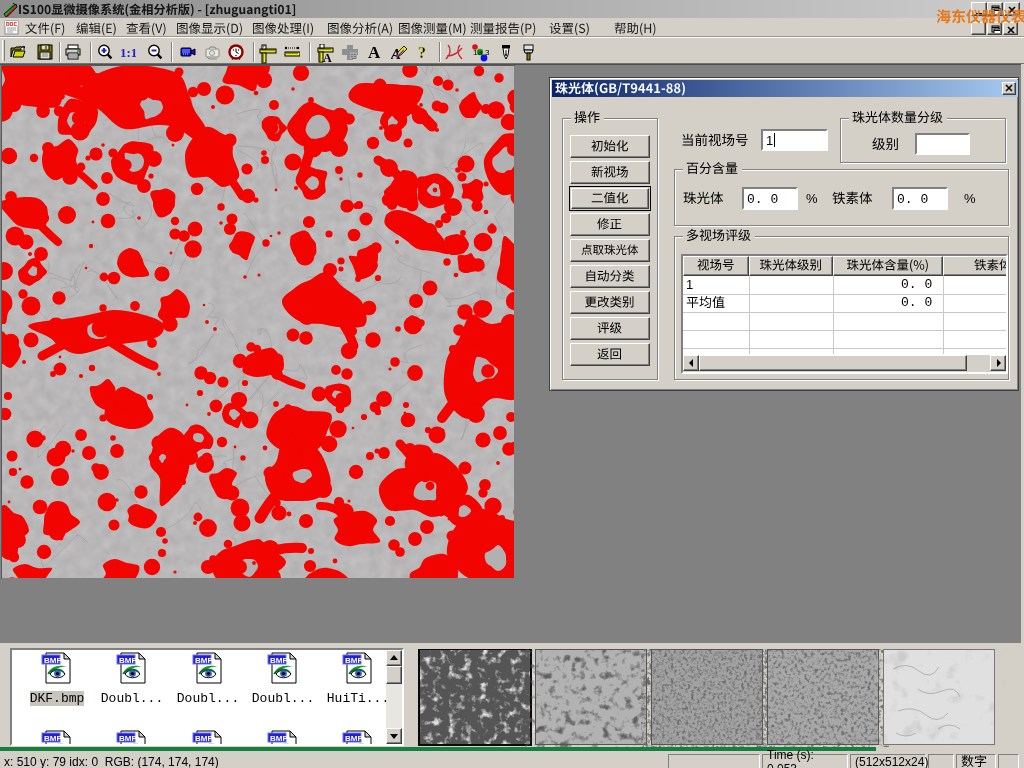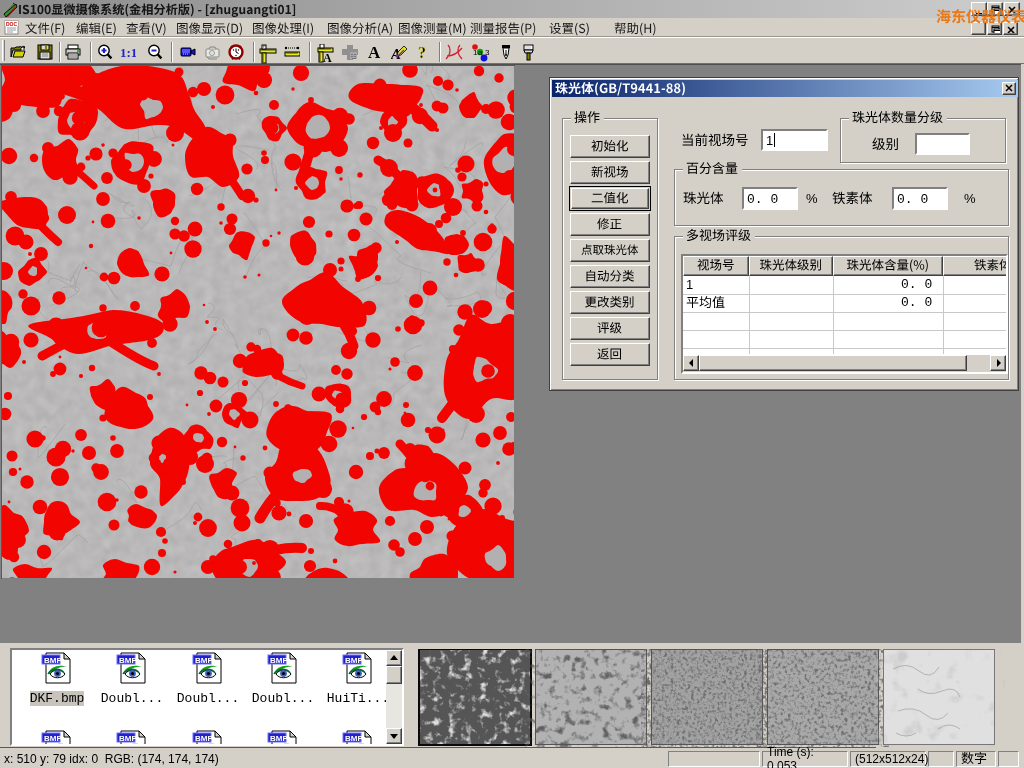--- a/index.html
+++ b/index.html
@@ -1231,21 +1231,21 @@
       <rect x="350" y="1" width="110" height="94" filter="url(#sd4)" opacity="0.92"></rect>
       <rect x="349.5" y="0.5" width="111" height="95" fill="none" stroke="#555"></rect>
     </g>
 <g>
       <rect x="466" y="1" width="110" height="94" fill="#e0e0e0"></rect>
       <rect x="466" y="1" width="110" height="94" filter="url(#sd5)" opacity="0.55"></rect>
       <path d="M475 20q14 -8 26 2t20 -4M500 40q10 8 24 2t18 6M480 62q16 -6 28 4t22 -2M520 80q12 -8 22 0M478 84q10 6 20 0" fill="none" stroke="#9a9a9a" stroke-width="1" opacity="0.65"></path>
       <rect x="465.5" y="0.5" width="111" height="95" fill="none" stroke="#777"></rect>
     </g>
 </svg>
-<div class="abs" style="left:0;top:747px;width:876px;height:21px;background:#d4d0c8;border-top:1px solid #15803d">
+<div class="abs" style="left:0;top:747px;width:876px;height:21px;background:#d4d0c8;border-top:4px solid #15803d">
     <div class="abs" style="left:4px;top:4px;font-size:12px;color:#000">x: 510 y: 79 idx: 0&nbsp; RGB: (174, 174, 174)</div>
     <div class="sbf" style="left:668px;width:92px"></div>
     <div class="sbf" style="left:762px;width:86px">Time (s): 0.053</div>
     <div class="sbf" style="left:850px;width:76px">(512x512x24)</div>
     <div class="sbf" style="left:928px;width:26px"></div>
     <div class="sbf" style="left:956px;width:40px;">
       <span style="margin-top:1px">
         <svg width="27" height="18" viewBox="0 0 27 18" style="display:block">
           <path transform="translate(0,12)" d="M5.8 -10.7C5.5 -10.2 5.1 -9.4 4.8 -8.9L5.4 -8.6C5.8 -9.1 6.2 -9.7 6.6 -10.3ZM1.1 -10.3C1.5 -9.8 1.8 -9.0 1.9 -8.6L2.7 -8.9C2.6 -9.4 2.2 -10.1 1.9 -10.6ZM5.3 -3.4C5.0 -2.7 4.6 -2.1 4.1 -1.6C3.6 -1.9 3.1 -2.1 2.6 -2.3C2.8 -2.7 3.0 -3.0 3.2 -3.4ZM1.4 -2.0C2.1 -1.7 2.8 -1.4 3.4 -1.1C2.6 -0.5 1.6 -0.1 0.5 0.2C0.7 0.4 0.9 0.7 1.0 0.9C2.2 0.6 3.3 0.1 4.2 -0.7C4.7 -0.4 5.1 -0.1 5.4 0.1L6.0 -0.6C5.7 -0.8 5.3 -1.0 4.9 -1.2C5.6 -2.0 6.1 -2.9 6.4 -4.0L5.9 -4.2L5.7 -4.2H3.6L3.9 -4.9L3.0 -5.0C2.9 -4.8 2.8 -4.5 2.7 -4.2H0.9V-3.4H2.3C2.0 -2.9 1.7 -2.4 1.4 -2.0ZM3.3 -10.9V-8.5H0.7V-7.7H3.0C2.4 -6.9 1.4 -6.0 0.5 -5.7C0.7 -5.5 0.9 -5.1 1.0 -4.9C1.8 -5.3 2.7 -6.1 3.3 -6.8V-5.3H4.3V-7.0C4.9 -6.6 5.7 -6.0 6.0 -5.7L6.5 -6.4C6.2 -6.6 5.1 -7.3 4.4 -7.7H6.9V-8.5H4.3V-10.9ZM8.2 -10.8C7.9 -8.5 7.3 -6.3 6.3 -5.0C6.5 -4.8 6.8 -4.5 7.0 -4.4C7.3 -4.9 7.6 -5.4 7.9 -6.1C8.2 -4.8 8.5 -3.6 9.0 -2.6C8.3 -1.4 7.3 -0.4 5.9 0.3C6.0 0.5 6.3 0.9 6.4 1.1C7.7 0.4 8.7 -0.5 9.5 -1.7C10.2 -0.6 11.0 0.3 12.0 0.9C12.1 0.7 12.4 0.3 12.6 0.2C11.5 -0.4 10.7 -1.4 10.0 -2.6C10.7 -3.9 11.2 -5.5 11.4 -7.5H12.3V-8.4H8.6C8.8 -9.1 9.0 -9.9 9.1 -10.7ZM10.5 -7.5C10.3 -6.0 10.0 -4.7 9.5 -3.6C9.0 -4.8 8.7 -6.1 8.4 -7.5Z M19.0 -4.7V-3.9H13.9V-3.0H19.0V-0.2C19.0 0.0 18.9 0.1 18.7 0.1C18.4 0.1 17.6 0.1 16.7 0.1C16.9 0.3 17.1 0.8 17.1 1.0C18.3 1.0 18.9 1.0 19.4 0.9C19.9 0.7 20.0 0.4 20.0 -0.2V-3.0H25.1V-3.9H20.0V-4.4C21.2 -5.0 22.3 -5.9 23.1 -6.7L22.5 -7.2L22.2 -7.2H16.0V-6.2H21.3C20.6 -5.7 19.7 -5.1 19.0 -4.7ZM18.5 -10.7C18.8 -10.4 19.0 -9.9 19.2 -9.6H14.0V-6.9H15.0V-8.6H24.0V-6.9H25.0V-9.6H20.3C20.1 -10.0 19.8 -10.6 19.5 -11.0Z" fill="#000"></path>
         </svg>

